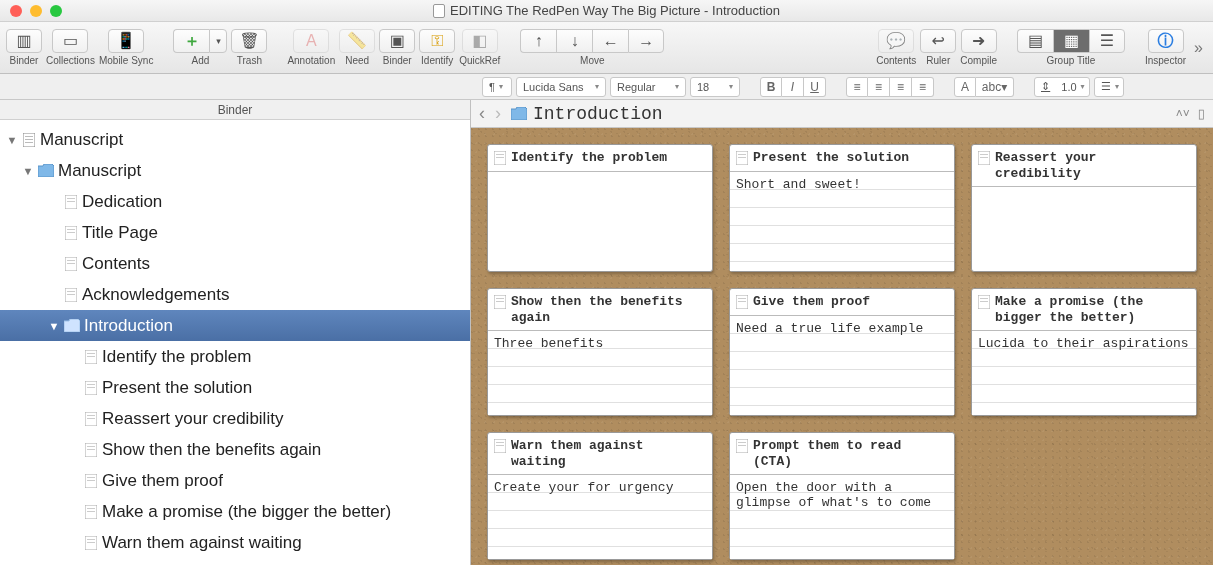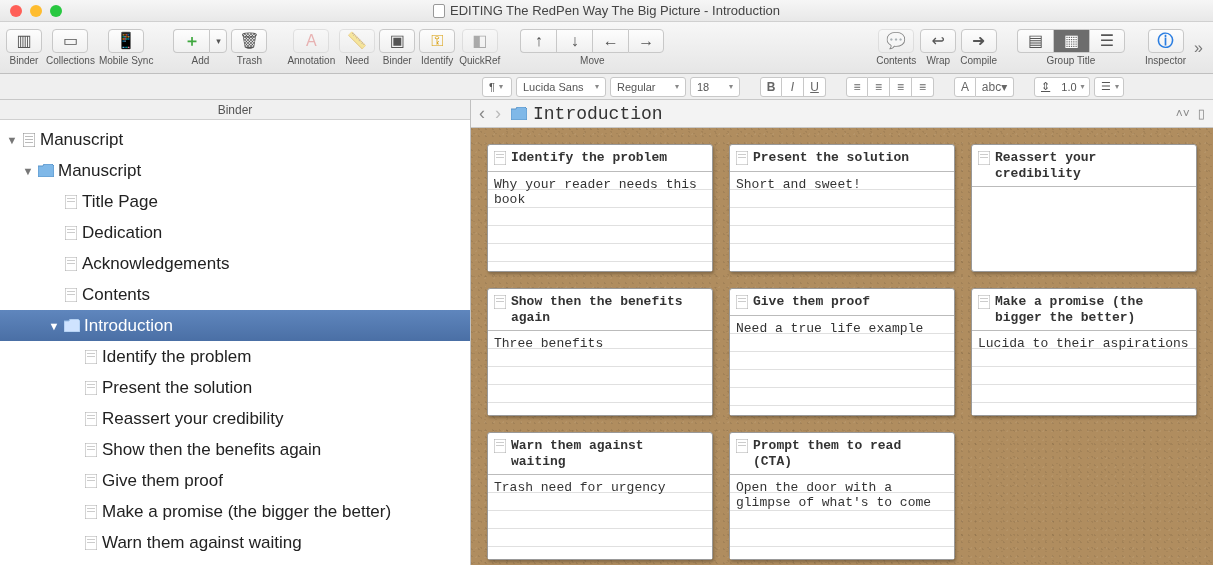--- a/index.html
+++ b/index.html
@@ -204,21 +204,21 @@
   <div class="tb-group">
     <div class="tb-btn disabled">
         <span class="glyph">💬</span>
       </div>
     <div class="tb-label">Contents</div>
   </div>
   <div class="tb-group">
     <div class="tb-btn">
         <span class="glyph">↩</span>
       </div>
-    <div class="tb-label">Wrap</div>
+    <div class="tb-label">Ruler</div>
   </div>
   <div class="tb-group">
     <div class="tb-btn">
         <span class="glyph">➜</span>
       </div>
     <div class="tb-label">Compile</div>
   </div>
 
   <div class="spacer"></div>
 
@@ -323,54 +323,54 @@
 
       <div class="tree-row level2">
         <span class="disclosure"></span>
         <span class="doc-icon">
             <svg viewBox="0 0 12 14">
               <rect width="12" height="14" fill="#fff" stroke="#aaa"></rect>
               <rect x="2" y="3" width="8" height="1" fill="#ccc"></rect>
               <rect x="2" y="6" width="8" height="1" fill="#ccc"></rect>
             </svg>
           </span>
-        <span>Title Page</span>
+        <span>Dedication</span>
       </div>
       <div class="tree-row level2">
         <span class="disclosure"></span>
         <span class="doc-icon">
             <svg viewBox="0 0 12 14">
               <rect width="12" height="14" fill="#fff" stroke="#aaa"></rect>
               <rect x="2" y="3" width="8" height="1" fill="#ccc"></rect>
               <rect x="2" y="6" width="8" height="1" fill="#ccc"></rect>
             </svg>
           </span>
-        <span>Dedication</span>
+        <span>Title Page</span>
       </div>
       <div class="tree-row level2">
         <span class="disclosure"></span>
         <span class="doc-icon">
             <svg viewBox="0 0 12 14">
               <rect width="12" height="14" fill="#fff" stroke="#aaa"></rect>
               <rect x="2" y="3" width="8" height="1" fill="#ccc"></rect>
               <rect x="2" y="6" width="8" height="1" fill="#ccc"></rect>
             </svg>
           </span>
-        <span>Acknowledgements</span>
+        <span>Contents</span>
       </div>
       <div class="tree-row level2">
         <span class="disclosure"></span>
         <span class="doc-icon">
             <svg viewBox="0 0 12 14">
               <rect width="12" height="14" fill="#fff" stroke="#aaa"></rect>
               <rect x="2" y="3" width="8" height="1" fill="#ccc"></rect>
               <rect x="2" y="6" width="8" height="1" fill="#ccc"></rect>
             </svg>
           </span>
-        <span>Contents</span>
+        <span>Acknowledgements</span>
       </div>
 
       <div class="tree-row level2 selected">
         <span class="disclosure">▼</span>
         <span class="folder-icon">
             <svg viewBox="0 0 16 13">
               <path d="M0 2 L5 2 L6 0 L14 0 L16 2 L16 13 L0 13 Z" fill="#cfe3ff" stroke="#9ec2e8"></path>
             </svg>
           </span>
         <span style="font-weight:500;">Introduction</span>
@@ -485,21 +485,20 @@
     <div class="card-head">
       <span class="card-doc-icon">
                 <svg viewBox="0 0 12 14">
                   <rect width="12" height="14" fill="#fff" stroke="#aaa"></rect>
                   <rect x="2" y="3" width="8" height="1" fill="#ccc"></rect>
                   <rect x="2" y="6" width="8" height="1" fill="#ccc"></rect>
                 </svg>
               </span>
       <span class="t">Identify the problem</span>
     </div>
-    <div class="card-body">Why your reader needs this book</div>
           </div>
           <div class="card">
     <div class="card-head">
       <span class="card-doc-icon">
                 <svg viewBox="0 0 12 14">
                   <rect width="12" height="14" fill="#fff" stroke="#aaa"></rect>
                   <rect x="2" y="3" width="8" height="1" fill="#ccc"></rect>
                   <rect x="2" y="6" width="8" height="1" fill="#ccc"></rect>
                 </svg>
               </span>
@@ -562,21 +561,21 @@
     <div class="card-head">
       <span class="card-doc-icon">
                 <svg viewBox="0 0 12 14">
                   <rect width="12" height="14" fill="#fff" stroke="#aaa"></rect>
                   <rect x="2" y="3" width="8" height="1" fill="#ccc"></rect>
                   <rect x="2" y="6" width="8" height="1" fill="#ccc"></rect>
                 </svg>
               </span>
       <span class="t">Warn them against waiting</span>
     </div>
-    <div class="card-body">Trash need for urgency</div>
+    <div class="card-body">Create your for urgency</div>
           </div>
           <div class="card">
     <div class="card-head">
       <span class="card-doc-icon">
                 <svg viewBox="0 0 12 14">
                   <rect width="12" height="14" fill="#fff" stroke="#aaa"></rect>
                   <rect x="2" y="3" width="8" height="1" fill="#ccc"></rect>
                   <rect x="2" y="6" width="8" height="1" fill="#ccc"></rect>
                 </svg>
               </span>

